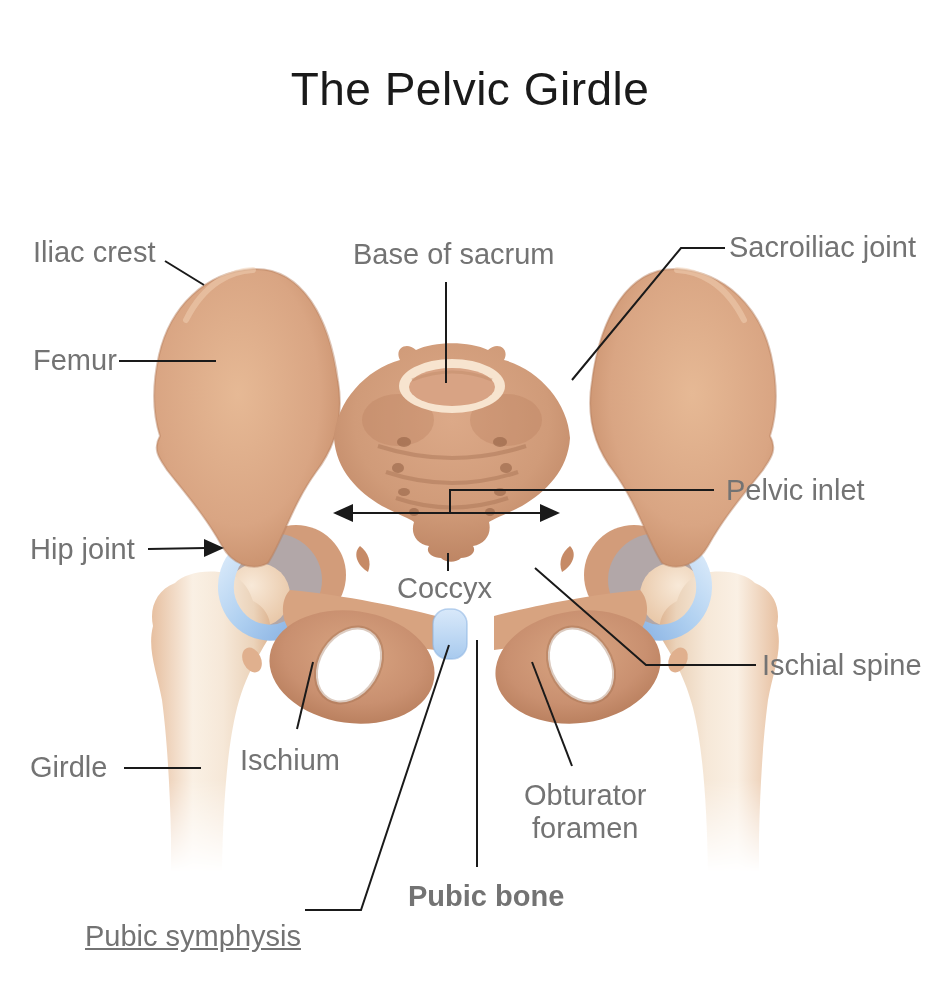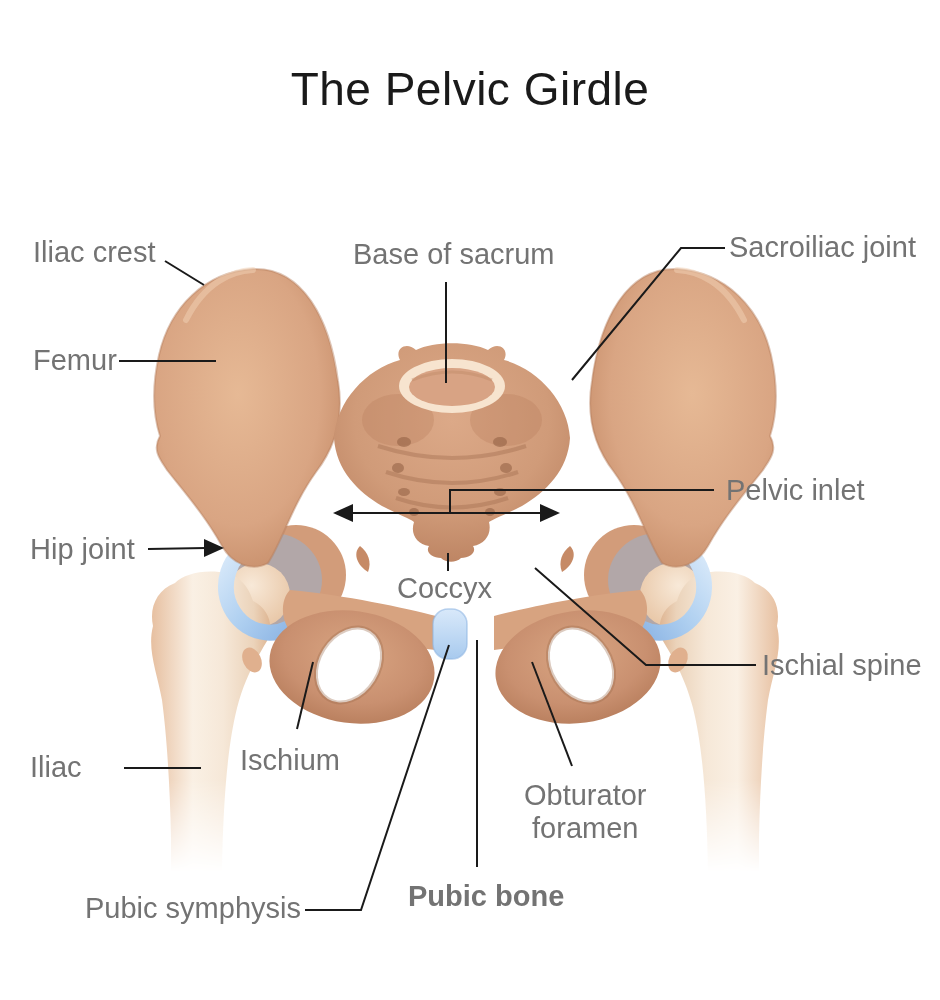--- a/index.html
+++ b/index.html
@@ -21,21 +21,21 @@
   .l-ilium            { left:33px;  top:344px; }
   .l-base-of-sacrum   { left:353px; top:238px; }
   .l-sacroiliac-joint { left:729px; top:231px; }
   .l-pelvic-inlet     { left:726px; top:474px; }
   .l-hip-joint        { left:30px;  top:533px; }
   .l-coccyx           { left:397px; top:572px; }
   .l-ischial-spine    { left:762px; top:649px; }
   .l-femur            { left:30px;  top:751px; }
   .l-ischium          { left:240px; top:744px; }
   .l-obturator        { left:524px; top:779px;text-align:center; }
-  .l-pubic-symphysis  { left:85px;  top:892px; }
+  .l-pubic-symphysis  { left:85px;  top:920px;text-decoration:underline; }
   .l-pubic-bone       { left:408px; top:880px;font-weight:bold; }
 </style>
 </head>
 <body>
 
 <div class="stage">
 
   <svg class="art" width="940" height="1000" viewBox="0 0 940 1000">
     <defs>
       <radialGradient id="gWing" cx="0.45" cy="0.42" r="0.8">
@@ -167,19 +167,19 @@
 
   <div class="title">The Pelvic Girdle</div>
   <div class="lbl l-iliac-crest">Iliac crest</div>
   <div class="lbl l-ilium">Femur</div>
   <div class="lbl l-sacroiliac-joint">Sacroiliac joint</div>
   <div class="lbl l-base-of-sacrum">Base of sacrum</div>
   <div class="lbl l-pelvic-inlet">Pelvic inlet</div>
   <div class="lbl l-hip-joint">Hip joint</div>
   <div class="lbl l-coccyx">Coccyx</div>
   <div class="lbl l-ischial-spine">Ischial spine</div>
-  <div class="lbl l-femur">Iliac</div>
+  <div class="lbl l-femur">Girdle</div>
   <div class="lbl l-ischium">Ischium</div>
   <div class="lbl l-obturator">Obturator
 foramen</div>
   <div class="lbl l-pubic-symphysis">Pubic symphysis</div>
   <div class="lbl l-pubic-bone">Pubic bone</div>
 </div>
 
 </body></html>

